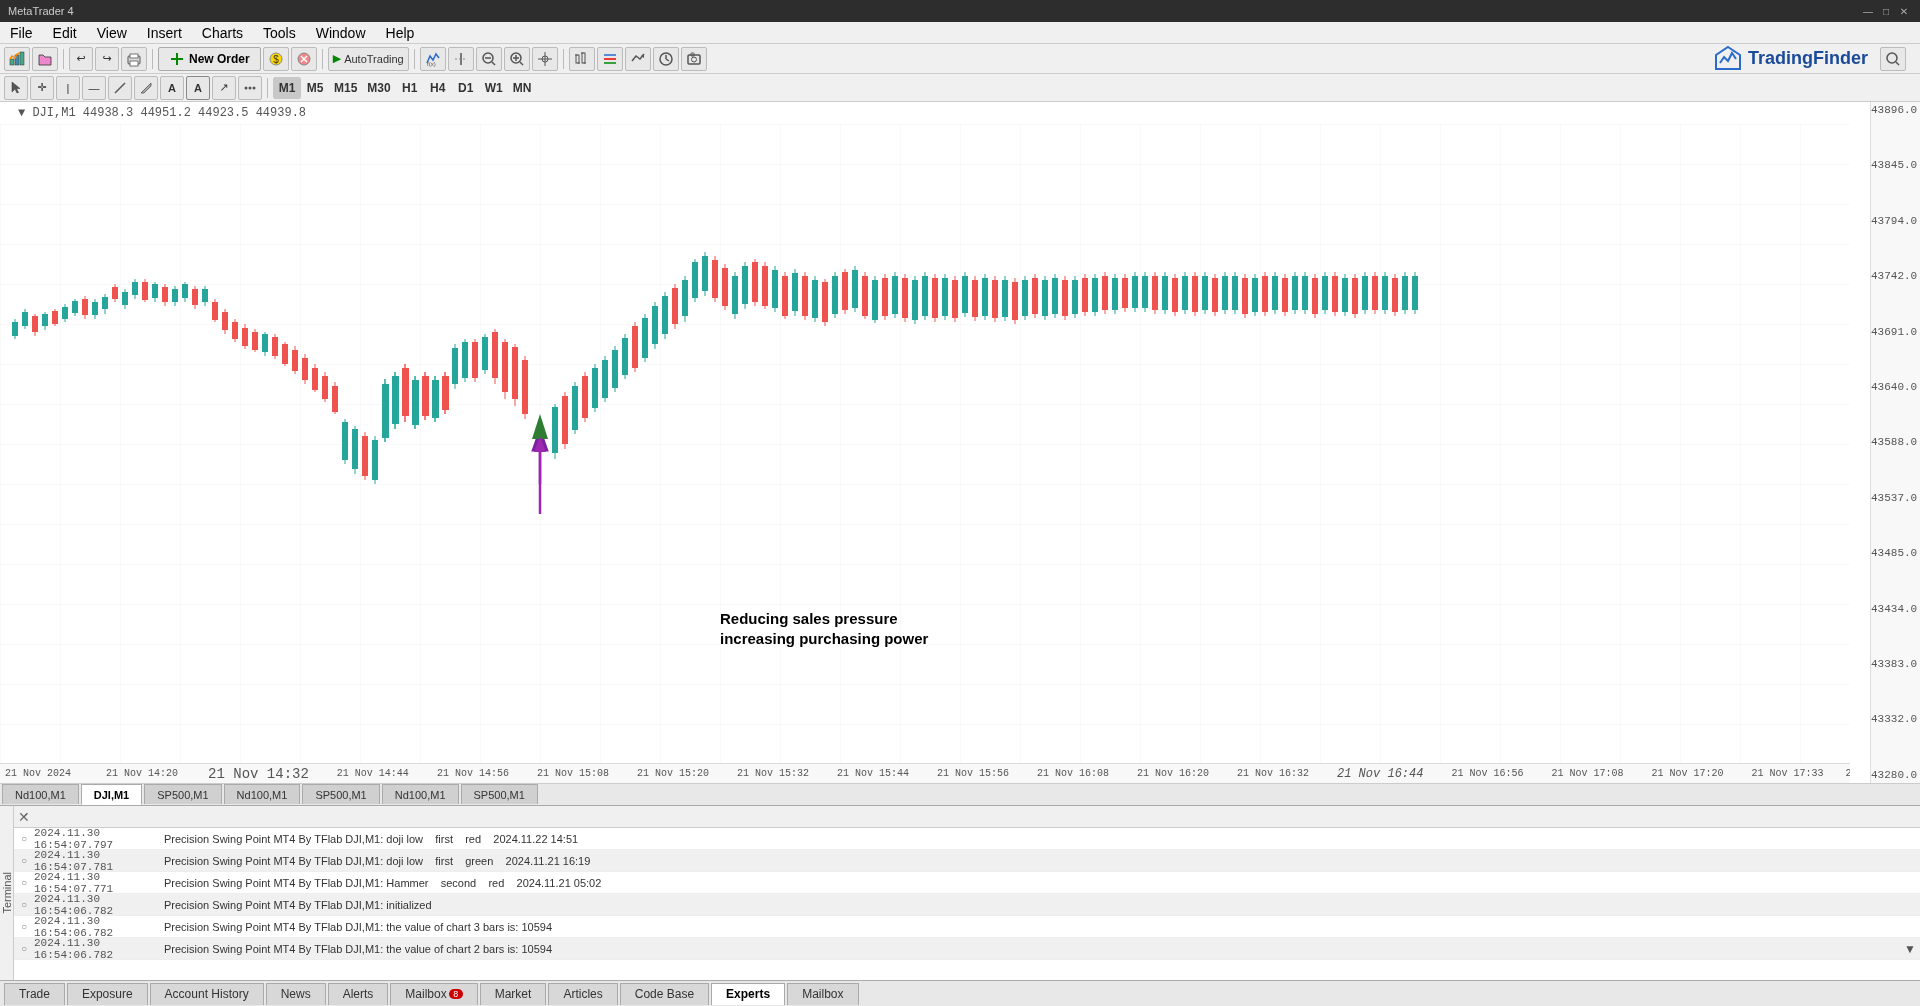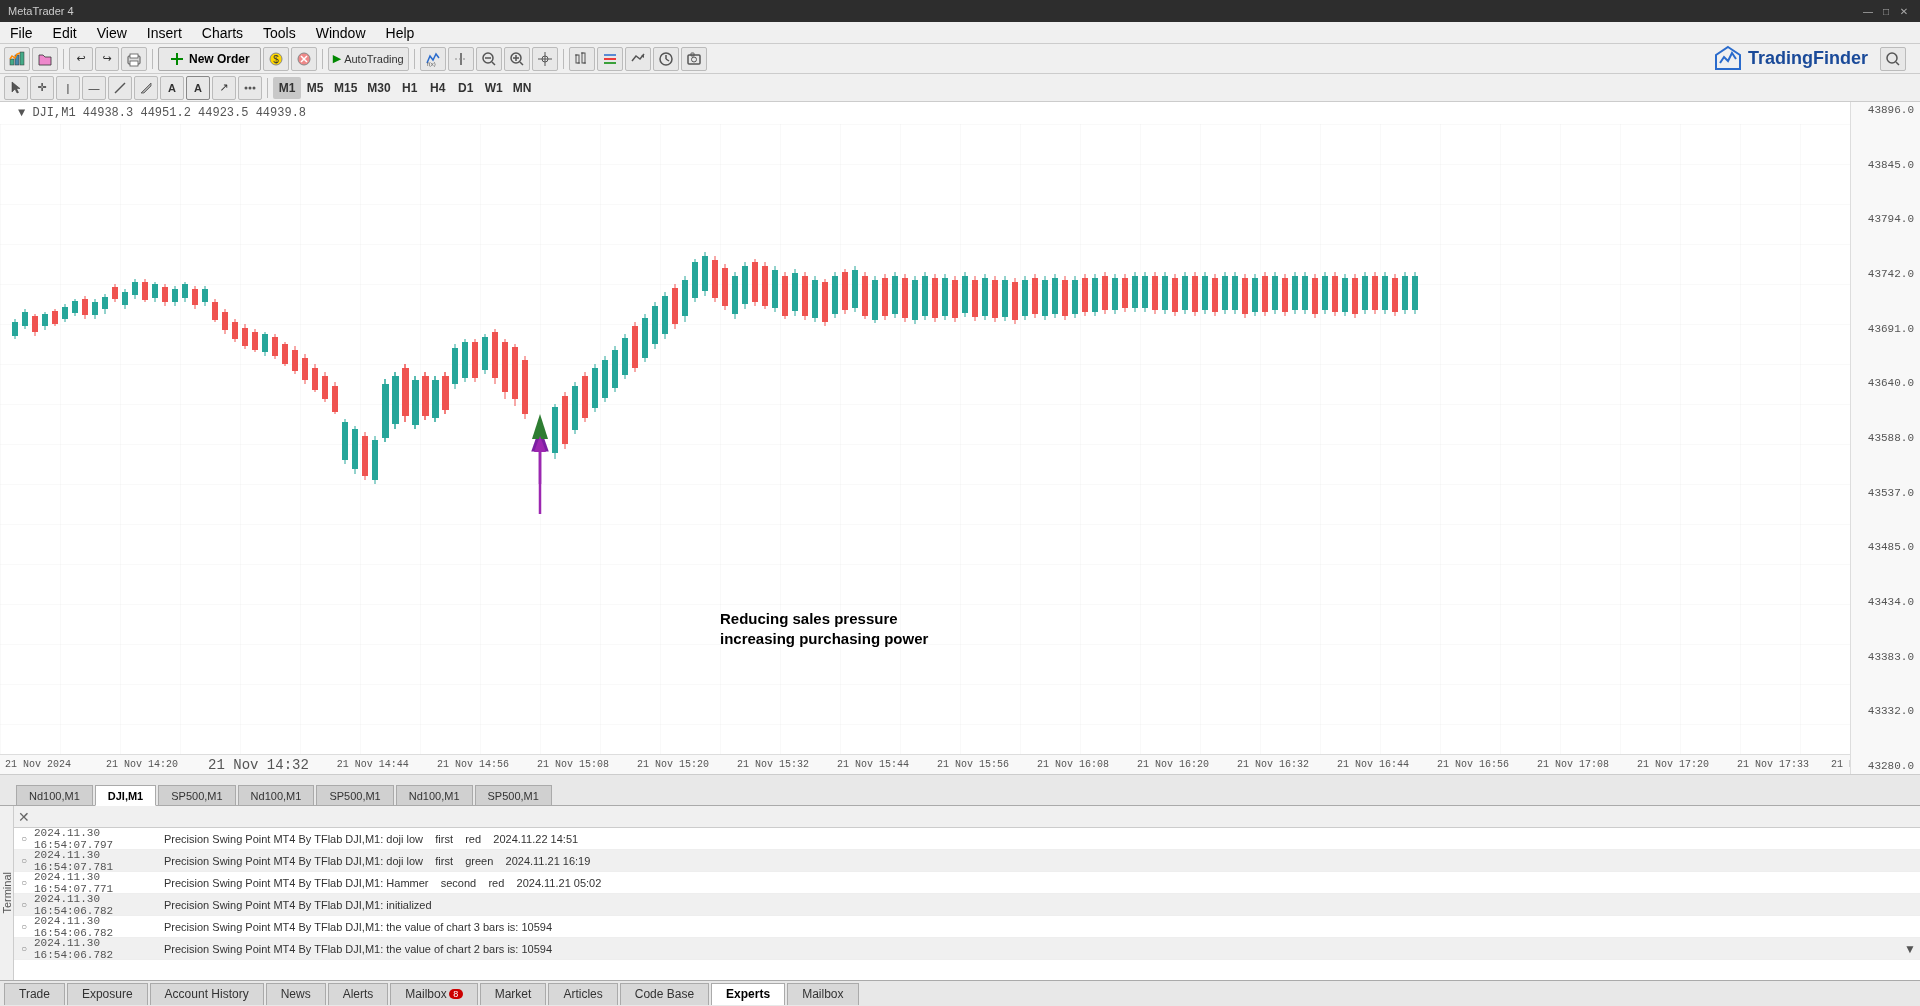--- a/index.html
+++ b/index.html
@@ -137,21 +137,21 @@
       color: #555;
       z-index: 10;
       font-family: 'Courier New', monospace;
     }
 
     
     #price-axis {
       position: absolute;
       right: 0;
       top: 0;
-      width: 70px;
+      width: 50px;
       height: 100%;
       background: #f8f8f8;
       border-left: 1px solid #ddd;
       display: flex;
       flex-direction: column;
       justify-content: space-between;
       padding: 2px 0;
     }
     .price-label {
       font-size: 11px;
@@ -183,26 +183,25 @@
     #candlestick-svg {
       position: absolute;
       top: 22px;
       left: 0;
       right: 70px;
       bottom: 20px;
     }
 
     
     #chart-tabs {
-      height: 31px;
+      height: 22px;
       background: #e8e8e8;
       display: flex;
-      align-items: flex-end;
       border-bottom: 1px solid #aaa;
-      padding-left: 16px;
+      padding-left: 2px;
     }
     .chart-tab {
       height: 20px;
       padding: 0 12px;
       background: #d0d0d0;
       border: 1px solid #aaa;
       border-bottom: none;
       cursor: pointer;
       font-size: 11px;
       color: #333;
@@ -1015,21 +1014,21 @@
       <span class="time-label" style="margin-left:28px; font-size:10px; color:#555;">21 Nov 14:44</span>
       <span class="time-label" style="margin-left:28px; font-size:10px; color:#555;">21 Nov 14:56</span>
       <span class="time-label" style="margin-left:28px; font-size:10px; color:#555;">21 Nov 15:08</span>
       <span class="time-label" style="margin-left:28px; font-size:10px; color:#555;">21 Nov 15:20</span>
       <span class="time-label" style="margin-left:28px; font-size:10px; color:#555;">21 Nov 15:32</span>
       <span class="time-label" style="margin-left:28px; font-size:10px; color:#555;">21 Nov 15:44</span>
       <span class="time-label" style="margin-left:28px; font-size:10px; color:#555;">21 Nov 15:56</span>
       <span class="time-label" style="margin-left:28px; font-size:10px; color:#555;">21 Nov 16:08</span>
       <span class="time-label" style="margin-left:28px; font-size:10px; color:#555;">21 Nov 16:20</span>
       <span class="time-label" style="margin-left:28px; font-size:10px; color:#555;">21 Nov 16:32</span>
-      <span class="time-label" style="margin-left:28px; font-size:10px; color:#555;">21 Nov 16:44</span>
+      <span class="time-label" style="margin-left:28px; font-size:12px; color:#555;font-style:italic;">21 Nov 16:44</span>
       <span class="time-label" style="margin-left:28px; font-size:10px; color:#555;">21 Nov 16:56</span>
       <span class="time-label" style="margin-left:28px; font-size:10px; color:#555;">21 Nov 17:08</span>
       <span class="time-label" style="margin-left:28px; font-size:10px; color:#555;">21 Nov 17:20</span>
       <span class="time-label" style="margin-left:28px; font-size:10px; color:#555;">21 Nov 17:33</span>
       <span class="time-label" style="margin-left:22px; font-size:10px; color:#555;">21 Nov 17:45</span>
 
     </div>
   </div>
 
   <div id="chart-tabs">

